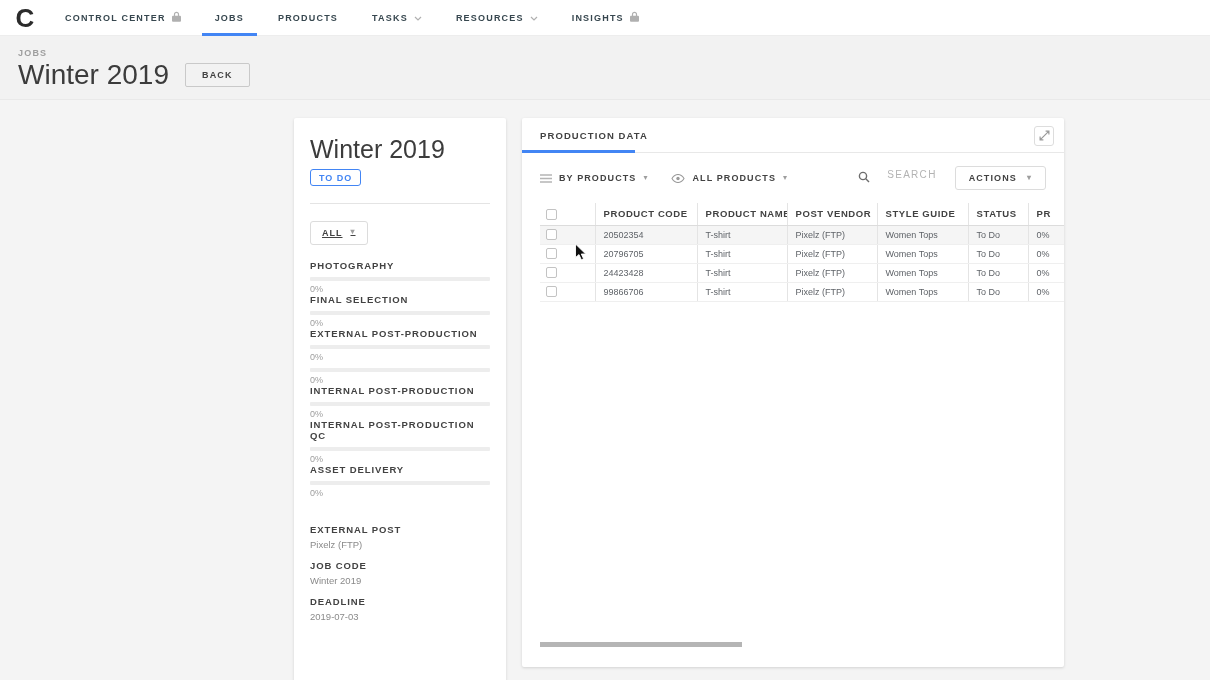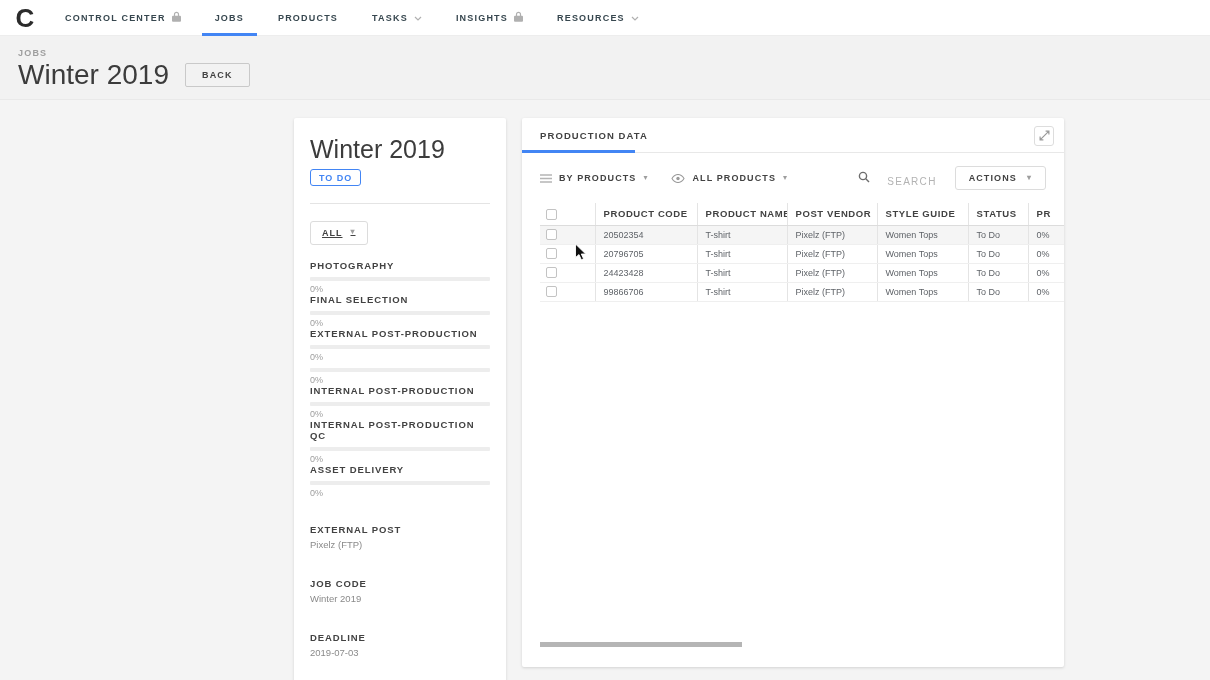--- a/index.html
+++ b/index.html
@@ -69,21 +69,21 @@
     color:#424242; padding:6px 11px; cursor:pointer;text-decoration:underline;
   }
   .progress-list { margin-top:15px; }
   .progress-section { }
   .progress-section:first-child { margin-top:0; }
   .progress-label { font-size:9.5px; font-weight:bold; letter-spacing:0.9px; color:#424242; line-height:11px; }
   .progress-track { height:4px; background:#ededed; margin-top:6px; border-radius:1px; position:relative; overflow:hidden; }
   .progress-fill { position:absolute; left:0; top:0; bottom:0; width:0; background:#4285f4; }
   .progress-pct { margin-top:4px; font-size:9px; color:#9e9e9e; line-height:9px; }
   .info-list { margin-top:26px; }
-  .info-field { margin-top:28px; }
+  .info-field { margin-top:10px; }
   .info-field:first-child { margin-top:0; }
   .info-label { font-size:9.5px; font-weight:bold; letter-spacing:0.9px; color:#424242; line-height:11px; }
   .info-value { font-size:9.5px; color:#8a8a8a; margin-top:4px; line-height:11px; }
 
   
   .tab-strip { position:relative; height:35px; border-bottom:1px solid #e8e8e8; }
   .tab {
     position:absolute; left:18px; top:0; height:35px; display:flex; align-items:center;
     font-size:9.5px; font-weight:bold; letter-spacing:1.1px; color:#424242; cursor:pointer;
   }
@@ -91,21 +91,21 @@
   .expand-btn {
     position:absolute; right:10px; top:8px; width:20px; height:20px;
     border:1px solid #ddd; border-radius:3px; background:#fff; cursor:pointer;
     display:flex; align-items:center; justify-content:center; padding:0;
   }
   .toolbar { height:50px; display:flex; align-items:center; padding:0 18px; }
   .tool-group { display:flex; align-items:center; gap:7px; cursor:pointer;text-align:center; }
   .tool-label { font-size:9px; font-weight:bold; letter-spacing:1.1px; color:#424242; }
   .tool-gap { width:24px; }
   .spacer { flex:1; }
-  .search-box { display:flex; align-items:flex-end; gap:17px; cursor:pointer; }
+  .search-box { display:flex; align-items:flex-start; gap:17px; cursor:pointer; }
   .search-label { font-size:10px; letter-spacing:1.3px; color:#b3b3b3; }
   .actions-btn {
     margin-left:18px; display:inline-flex; align-items:center; gap:10px;
     border:1px solid #dcdcdc; border-radius:3px; background:#fff;
     font-family:inherit; font-size:9px; font-weight:bold; letter-spacing:1.1px;
     color:#424242; padding:6px 13px; cursor:pointer;
   }
 
   
   .table-wrap { margin-left:18px; overflow:hidden; }
@@ -155,34 +155,34 @@
   <div class="nav-item">
     <span>TASKS</span>
     <span>
       <svg width="8" height="5" viewBox="0 0 8 5">
           <path d="M1 1l3 3 3-3" stroke="#b0b0b0" stroke-width="1.2" fill="none"></path>
         </svg>
     </span>
   </div>
 
   <div class="nav-item">
+    <span>RESOURCES</span>
+    <span>
+      <svg width="8" height="5" viewBox="0 0 8 5">
+          <path d="M1 1l3 3 3-3" stroke="#b0b0b0" stroke-width="1.2" fill="none"></path>
+        </svg>
+    </span>
+  </div>
+
+  <div class="nav-item">
     <span>INSIGHTS</span>
     <span>
       <svg width="9" height="11" viewBox="0 0 9 11">
           <path d="M2.5 5V3.3a2 2 0 0 1 4 0V5" stroke="#b0b0b0" stroke-width="1.2" fill="none"></path>
           <rect y="4.7" width="9" height="6" rx="1" fill="#b0b0b0"></rect>
-        </svg>
-    </span>
-  </div>
-
-  <div class="nav-item">
-    <span>RESOURCES</span>
-    <span>
-      <svg width="8" height="5" viewBox="0 0 8 5">
-          <path d="M1 1l3 3 3-3" stroke="#b0b0b0" stroke-width="1.2" fill="none"></path>
         </svg>
     </span>
   </div>
 </div>
 
 <div class="page-header">
   <div class="eyebrow">JOBS</div>
   <div class="header-row">
     <div class="page-title">Winter 2019</div>
     <button class="back-btn">BACK</button>

